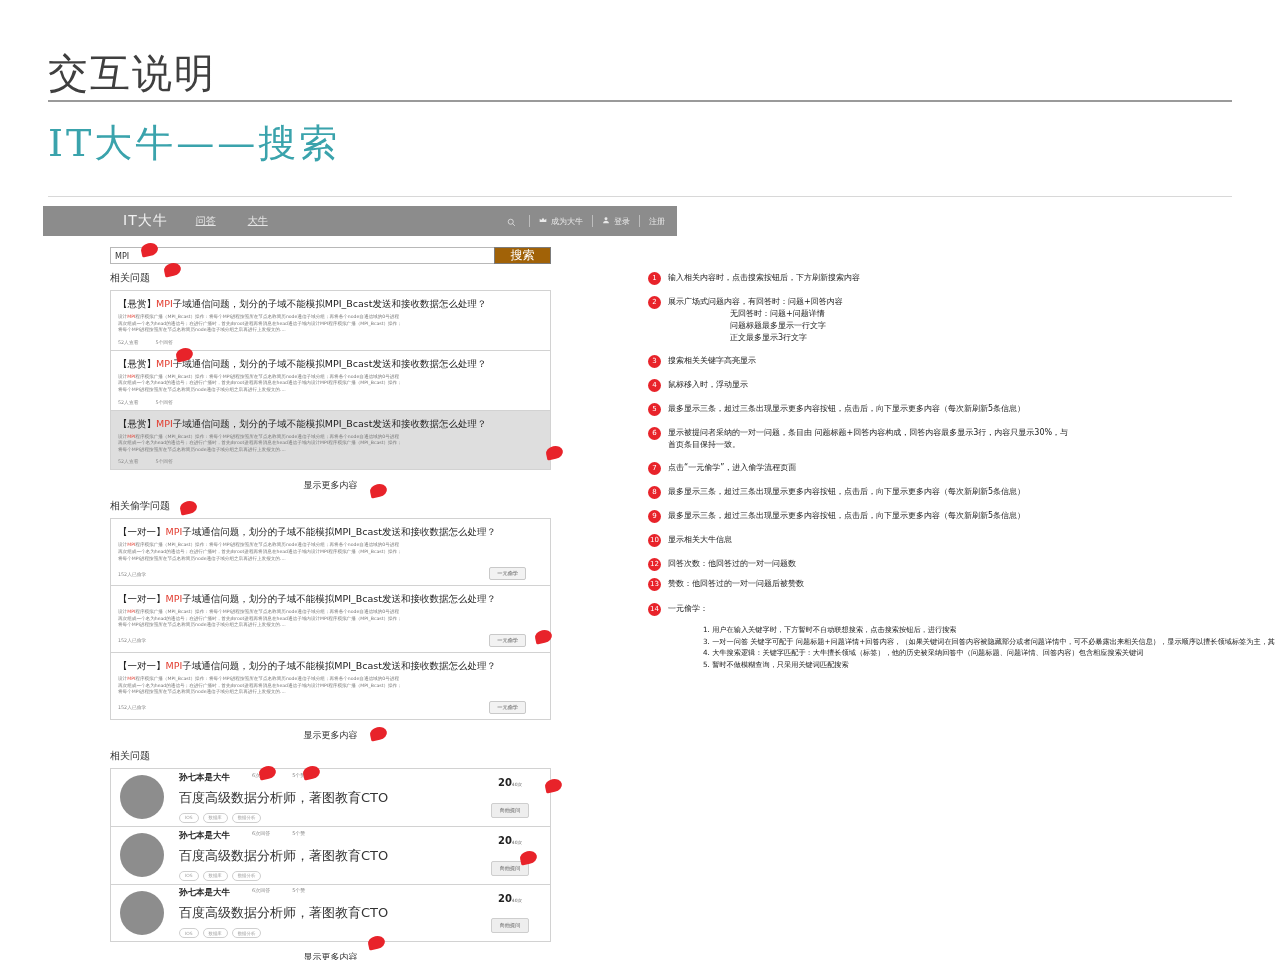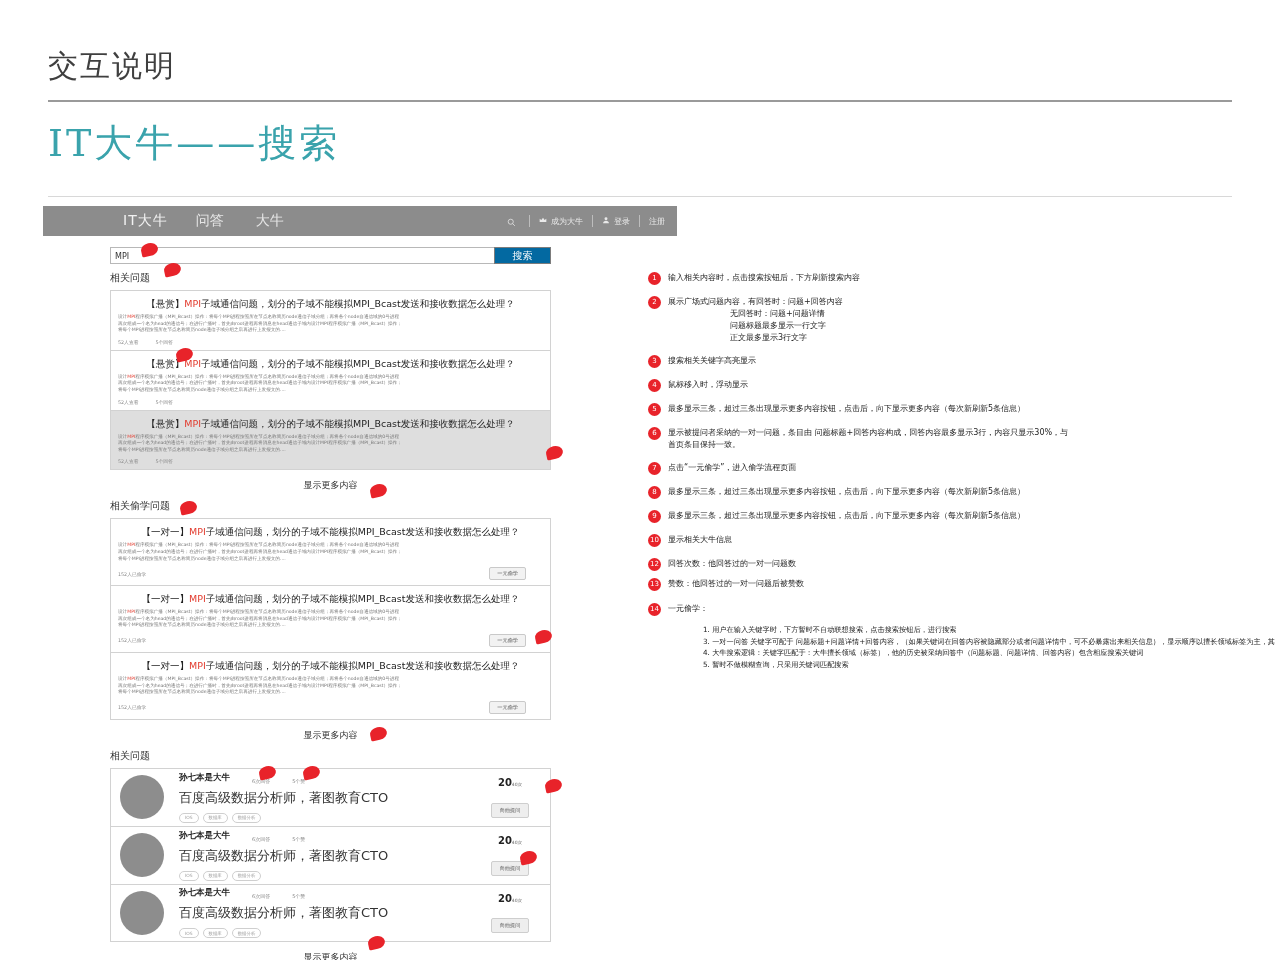--- a/index.html
+++ b/index.html
@@ -7,21 +7,21 @@
     width:1280px;height:960px;
     background:#ffffff;
     font-family:"DejaVu Sans","Liberation Sans",sans-serif;
     color:#333;
     overflow:hidden;
     position:relative;
   }
   
   .slide-title{
     position:absolute;left:48px;top:46px;
-    font-size:30px;color:#3f3f3f;letter-spacing:2px;
+    font-size:40px;color:#3f3f3f;letter-spacing:2px;
     font-family:Liberation Serif, serif;
   }
   .title-rule{
     position:absolute;left:48px;top:100px;width:1184px;height:2px;
     background:#9a9a9a;
   }
   .slide-sub{
     position:absolute;left:48px;top:118px;
     font-size:38px;color:#3aa3ac;letter-spacing:3px;
     font-family:"DejaVu Serif","Liberation Serif",serif;
@@ -30,46 +30,46 @@
     position:absolute;left:48px;top:196px;width:1184px;height:1px;
     background:#d8d8d8;
   }
   
   .app{position:absolute;left:43px;top:206px;width:634px;}
   .navbar{
     height:30px;background:#8c8c8c;display:flex;align-items:center;
     padding:0 12px;box-sizing:border-box;color:#efefef;
   }
   .nav-brand{font-size:14px;color:#f2f2f2;margin-left:68px;margin-right:28px;letter-spacing:1px;}
-  .nav-link{font-size:14px;color:#e6e6e6;margin-right:32px;}
+  .nav-link{font-size:10px;color:#e6e6e6;margin-right:32px;text-decoration:underline;}
   .nav-right{margin-left:auto;display:flex;align-items:center;gap:0;}
   .nav-sep{width:1px;height:12px;background:#bdbdbd;margin:0 9px;}
   .nav-ic{display:inline-block;vertical-align:middle;margin-right:4px;}
   .nav-small{font-size:8px;color:#e9e9e9;display:flex;align-items:center;}
   
   .search-row{display:flex;margin:11px 0 0 67px;width:441px;box-sizing:border-box;}
   .search-input{
     flex:1;height:17px;border:1px solid #b8b8b8;border-right:none;background:#fff;
     font-size:8px;color:#333;padding:0 4px;line-height:17px;box-sizing:border-box;
   }
   .search-btn{
-    width:57px;height:17px;background:#0369a1;color:#fff;font-size:10px;
+    width:57px;height:17px;background:#a16207;color:#fff;font-size:12px;
     display:flex;align-items:center;justify-content:center;box-sizing:border-box;
     border:1px solid #7c7c7c;
   }
   .sec-label{margin:7px 0 5px 67px;font-size:10px;color:#333;}
   
   .card-wrap{margin-left:67px;width:441px;}
   .qcard{
     border:1px solid #d2d2d2;border-bottom:none;background:#fff;
     padding:6px 7px 5px 7px;box-sizing:border-box;
   }
   .qcard.last{border-bottom:1px solid #d2d2d2;}
   .qcard.hover{background:#dedede;}
-  .qtitle{font-size:9.5px;color:#222;line-height:14px;white-space:nowrap;overflow:hidden;text-align:center;}
+  .qtitle{font-size:9.5px;color:#222;line-height:14px;white-space:nowrap;overflow:hidden;}
   .qtitle .hl{color:#e23b2e;}
   .qbody{font-size:4.6px;color:#777;line-height:6.6px;margin-top:3px;}
   .qbody .hl{color:#e23b2e;}
   .qfoot{margin-top:5px;display:flex;align-items:center;font-size:4.8px;color:#8b8b8b;}
   .qfoot span{margin-right:17px;}
   .qfoot .spacer{flex:1;margin:0;}
   .pill{
     border:1px solid #c9c9c9;border-radius:2px;background:#f2f2f2;color:#555;
     font-size:5.2px;padding:2px 7px;
   }
@@ -78,21 +78,21 @@
     margin-left:67px;
   }
   
   .ecard{
     border:1px solid #d2d2d2;border-bottom:none;background:#fff;
     padding:8px 9px;box-sizing:border-box;display:flex;align-items:center;height:58px;
   }
   .ecard.last{border-bottom:1px solid #d2d2d2;}
   .avatar{width:44px;height:44px;border-radius:50%;background:#8d8d8d;flex:0 0 44px;}
   .einfo{margin-left:15px;flex:1;}
-  .erow1{display:flex;align-items:flex-end;}
+  .erow1{display:flex;align-items:flex-start;}
   .ename{font-size:8.5px;font-weight:bold;color:#222;}
   .estat{font-size:5px;color:#8b8b8b;margin-left:22px;}
   .edesc{font-size:13px;color:#333;margin-top:5px;}
   .etags{margin-top:6px;display:flex;gap:4px;}
   .etag{border:1px solid #cfcfcf;border-radius:7px;font-size:4.4px;color:#9a9a9a;padding:1.5px 5px;}
   .eright{width:62px;display:flex;flex-direction:column;align-items:center;justify-content:space-between;height:100%;}
   .ebig{font-size:10px;color:#222;font-weight:bold;}
   .ebig small{font-size:4.5px;font-weight:normal;color:#666;}
   .ebtn{
     border:1px solid #cecece;border-radius:2px;background:#eee;color:#555;

